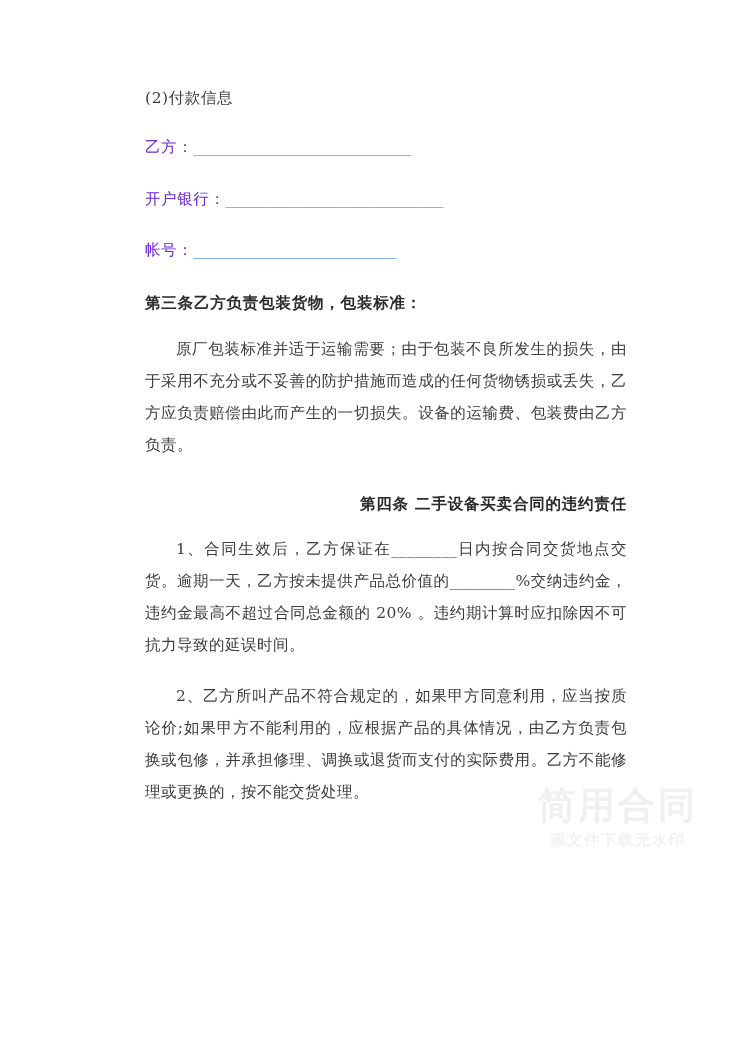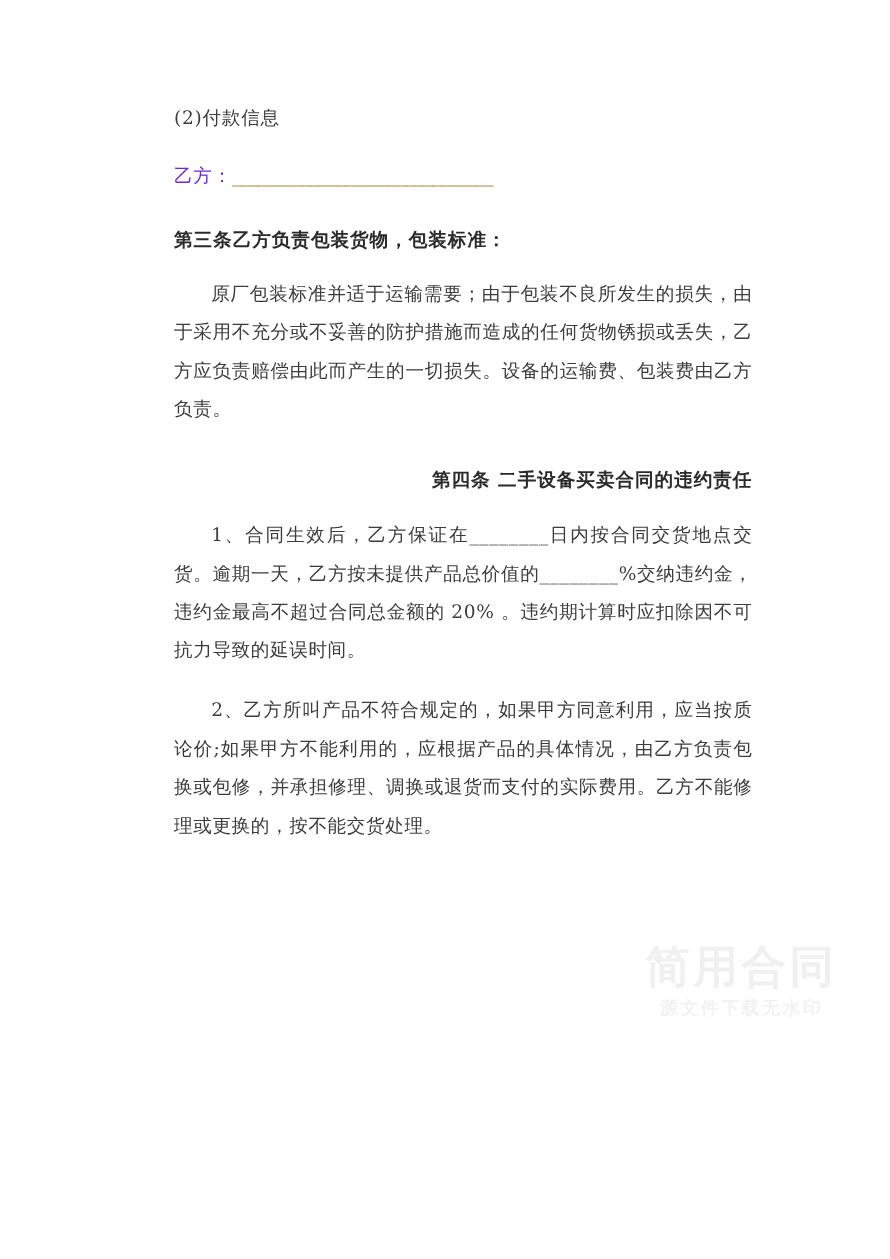--- a/index.html
+++ b/index.html
@@ -39,21 +39,21 @@
     line-height: 1.6;
     color: #3c3c3c;
     letter-spacing: 0.6px;
     margin: 0 0 27px 0;
     white-space: nowrap;
   }
   .field-label {
     color: #6d28d9;
   }
   .field-blank {
-    color: #a16207;
+    color: #3b82f6;
     letter-spacing: -0.5px;
   }
   .clause-heading {
     font-size: 15.5px;
     font-weight: bold;
     color: #2b2b2b;
     letter-spacing: 0.8px;
     line-height: 1.7;
     margin: 0 0 16px 0;
     white-space: nowrap;
@@ -106,21 +106,27 @@
 <div class="page">
 
   <div class="doc-body">
 
     <p class="section-label">(2)付款信息</p>
 
     <p class="field-row">
       <span class="field-label">乙方：</span><span class="field-blank">______________________________</span>
     </p>
 
+    <p class="field-row">
+      <span class="field-label">开户银行：</span><span class="field-blank">______________________________</span>
+    </p>
 
+    <p class="field-row">
+      <span class="field-label">帐号：</span><span class="field-blank">____________________________</span>
+    </p>
 
     <h2 class="clause-heading">第三条乙方负责包装货物，包装标准：</h2>
 
     <p class="para">原厂包装标准并适于运输需要；由于包装不良所发生的损失，由于采用不充分或不妥善的防护措施而造成的任何货物锈损或丢失，乙方应负责赔偿由此而产生的一切损失。设备的运输费、包装费由乙方负责。</p>
 
     <h2 class="clause-heading spaced-above">第四条  二手设备买卖合同的违约责任</h2>
 
     <p class="para">1、合同生效后，乙方保证在________日内按合同交货地点交货。逾期一天，乙方按未提供产品总价值的________%交纳违约金，违约金最高不超过合同总金额的 20% 。违约期计算时应扣除因不可抗力导致的延误时间。</p>
 
     <p class="para">2、乙方所叫产品不符合规定的，如果甲方同意利用，应当按质论价;如果甲方不能利用的，应根据产品的具体情况，由乙方负责包换或包修，并承担修理、调换或退货而支付的实际费用。乙方不能修理或更换的，按不能交货处理。</p>

